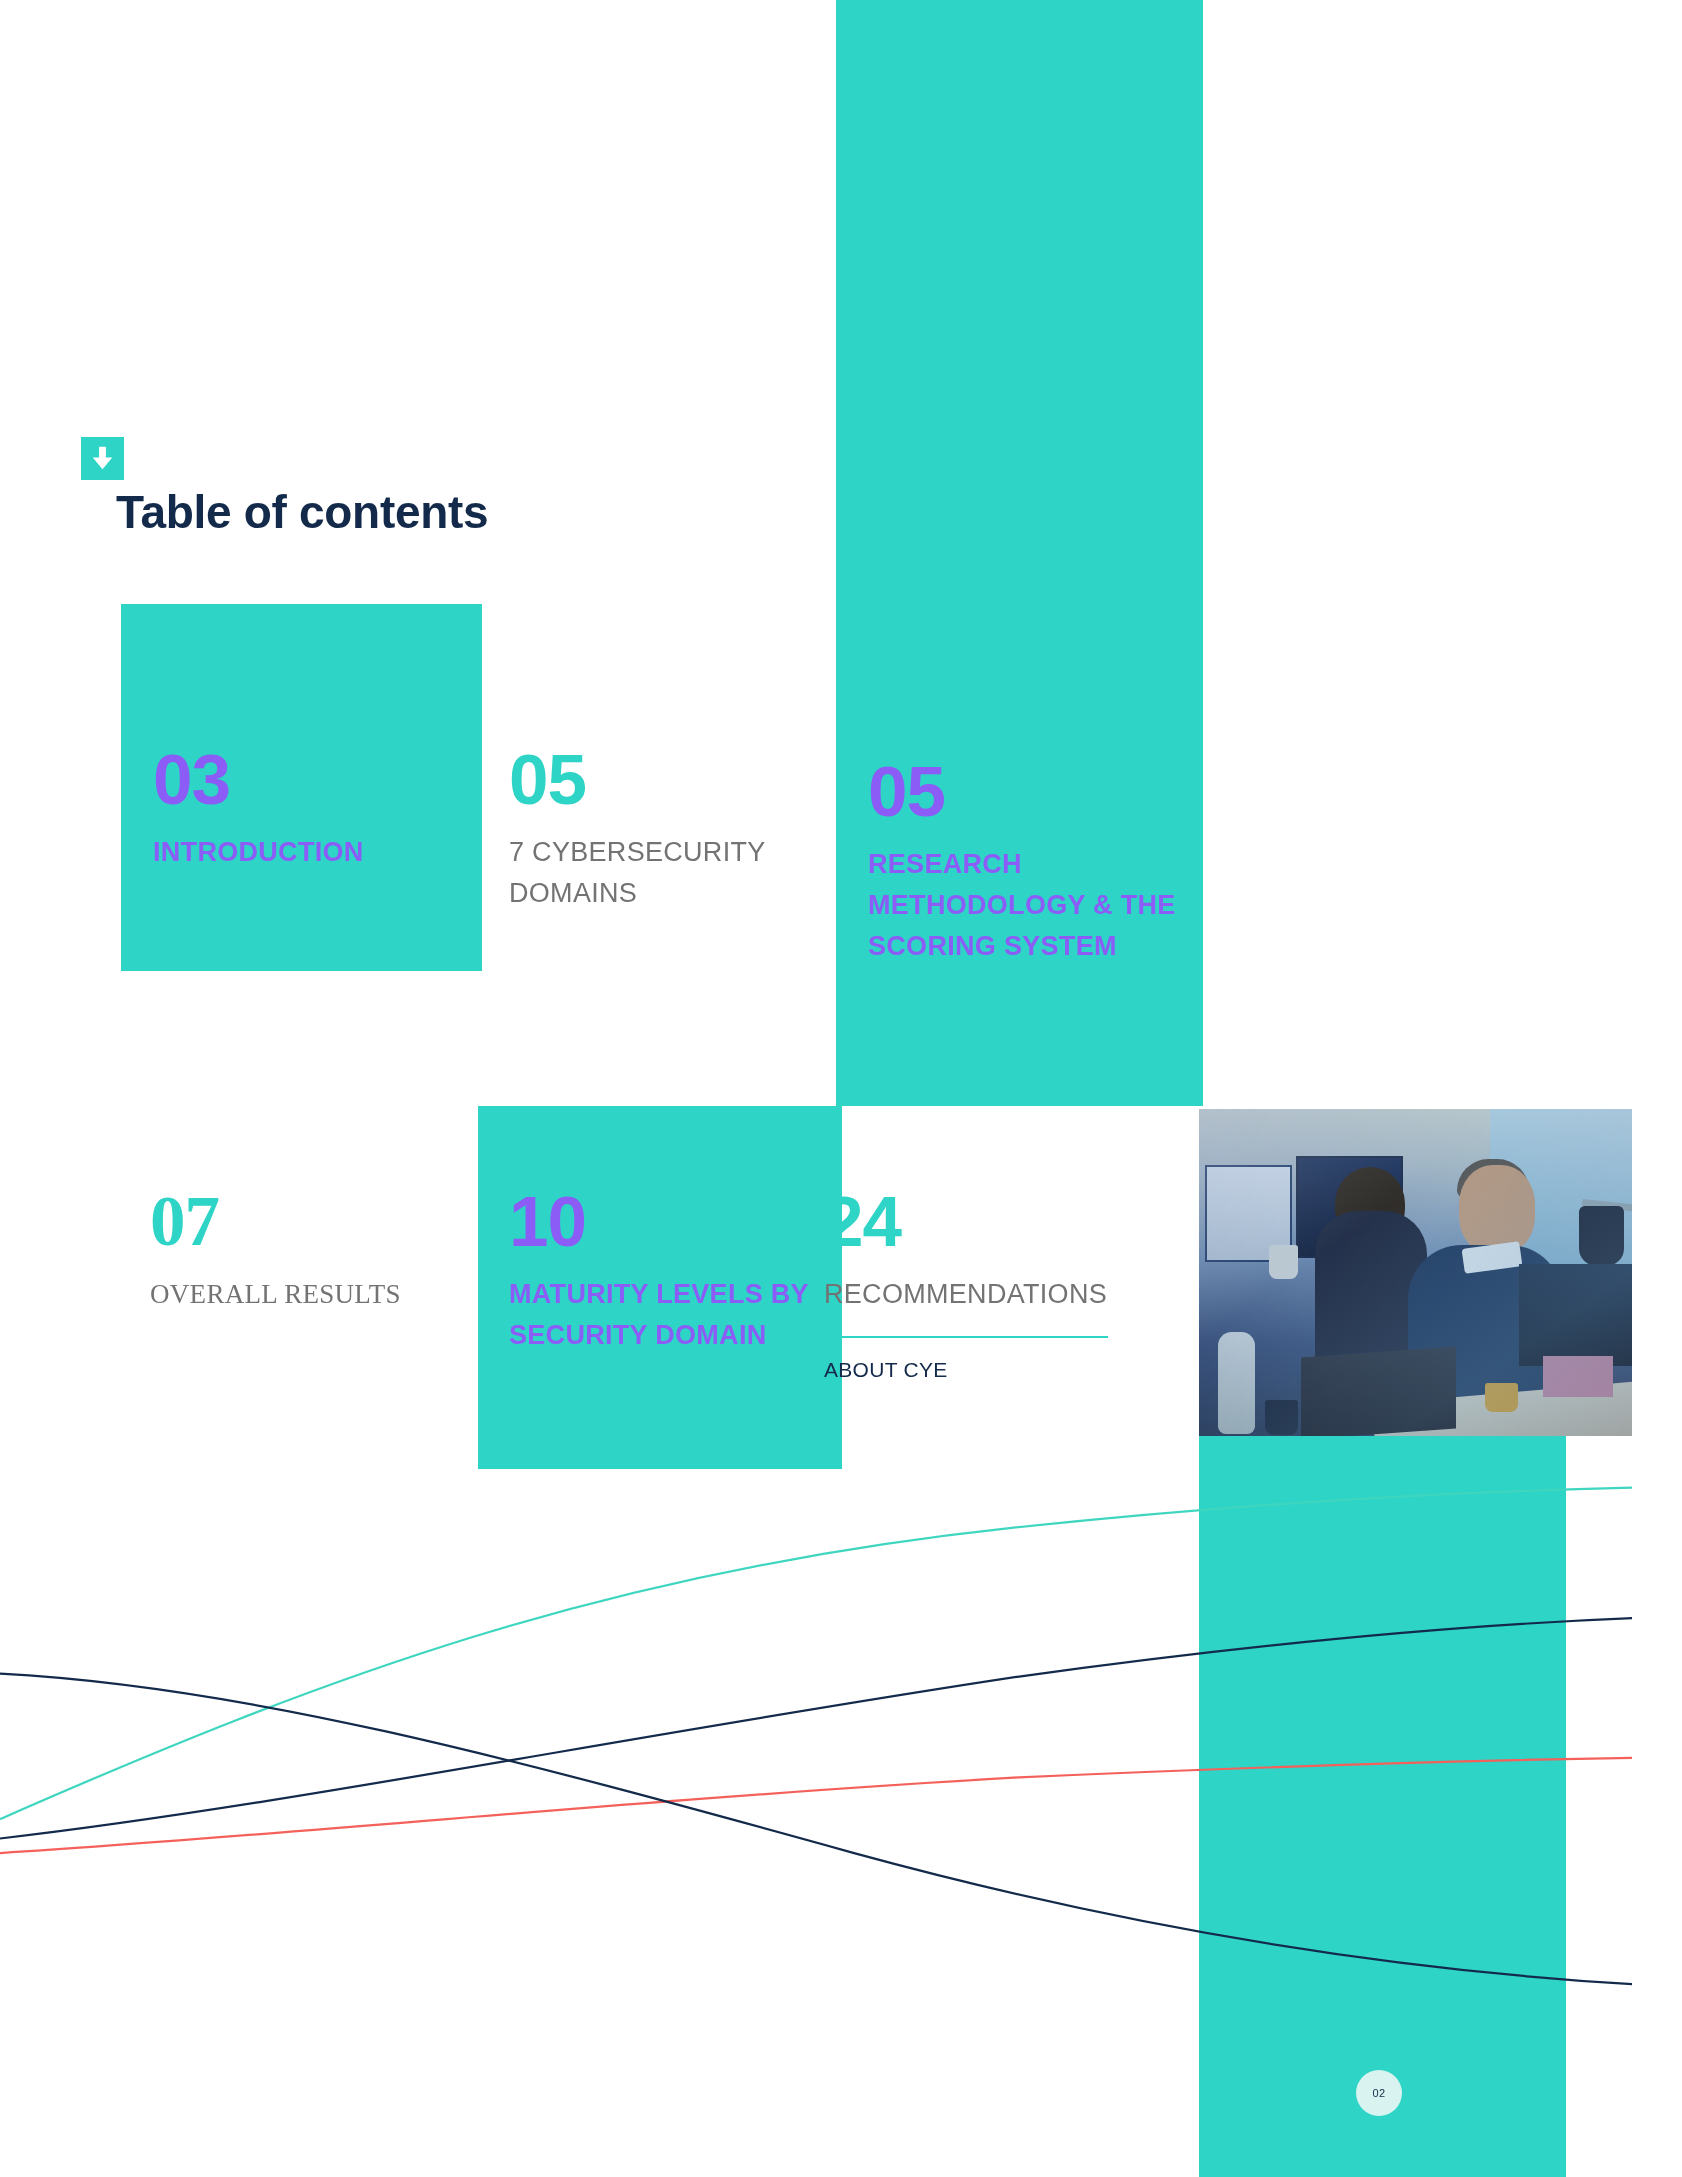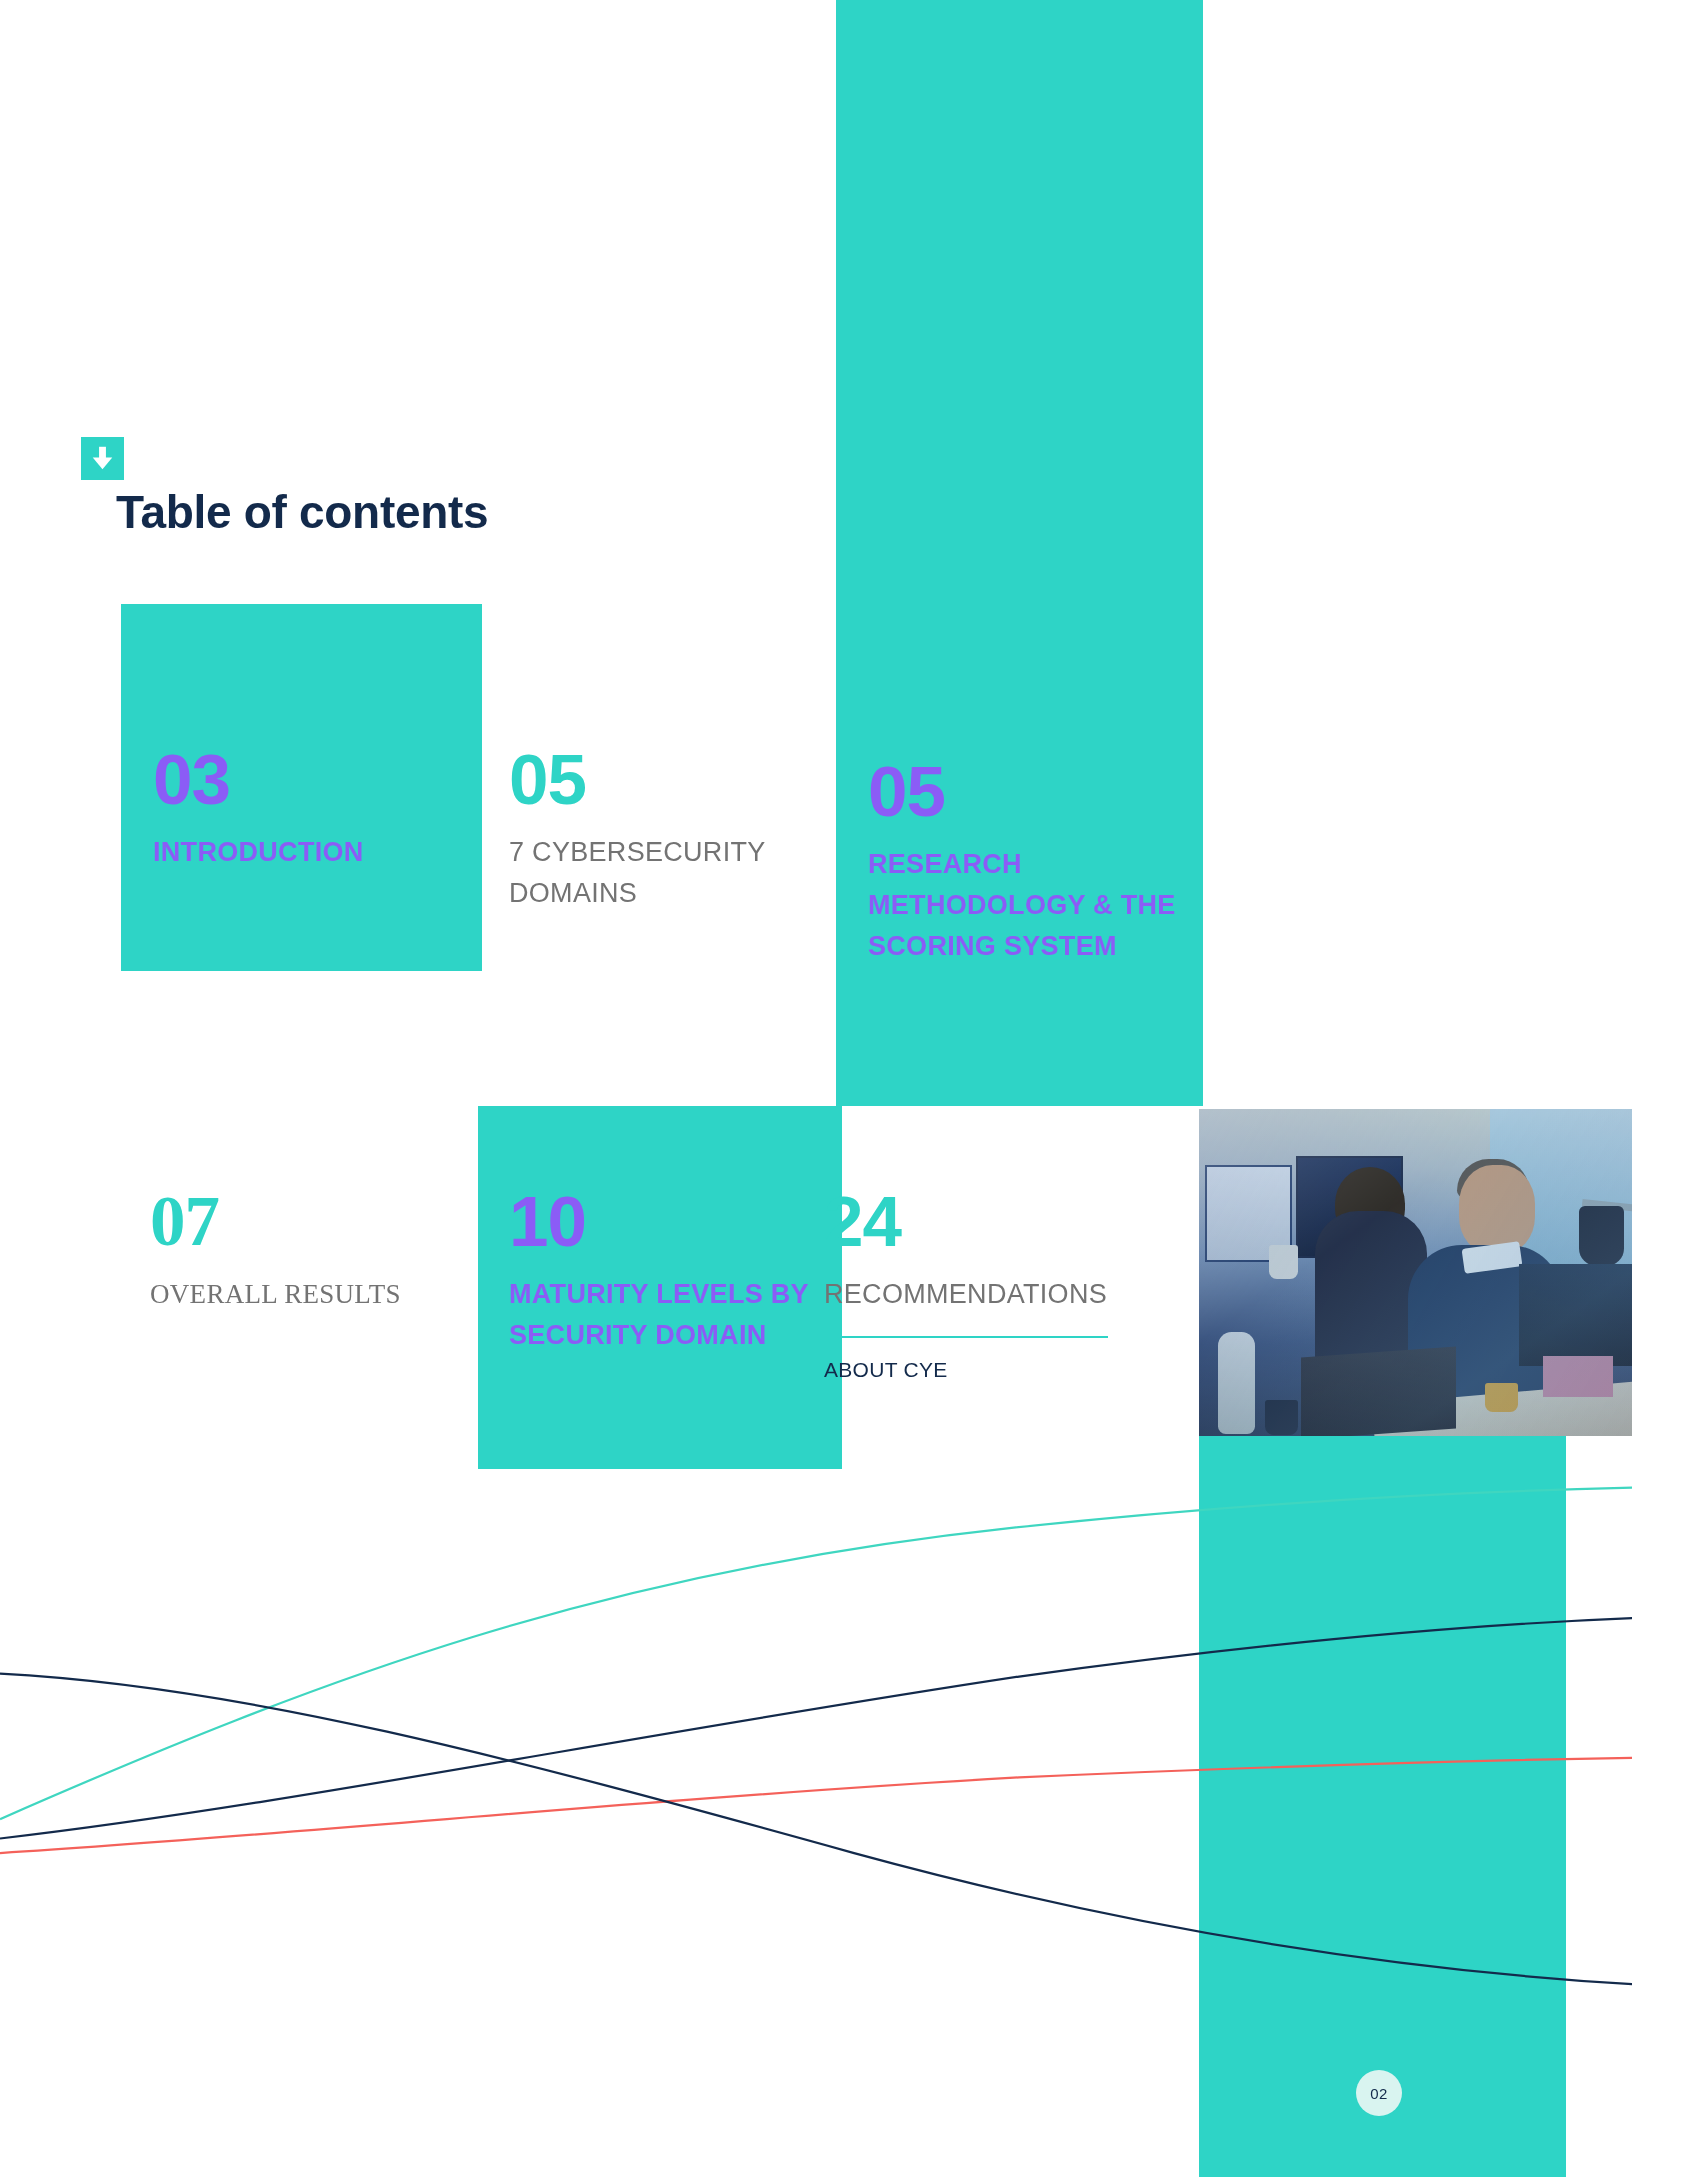--- a/index.html
+++ b/index.html
@@ -180,21 +180,21 @@
   }
 
   
   .waves { position:absolute; left:0; top:1436px; width:1683px; height:741px; }
 
   
   .page-badge {
     position:absolute; left:1356px; top:2070px; width:46px; height:46px;
     border-radius:50%; background:#D9F4F0;
     display:flex; align-items:center; justify-content:center;
-    font-size:15px; font-weight:400; color:#132A4B; letter-spacing:0.5px;
+    font-size:11px; font-weight:400; color:#132A4B; letter-spacing:0.5px;
   }
 </style>
 </head>
 <body>
 
 <div id="page">
 
   <div class="teal-col-top"></div>
   <div class="teal-block-03"></div>
   <div class="teal-block-10"></div>

